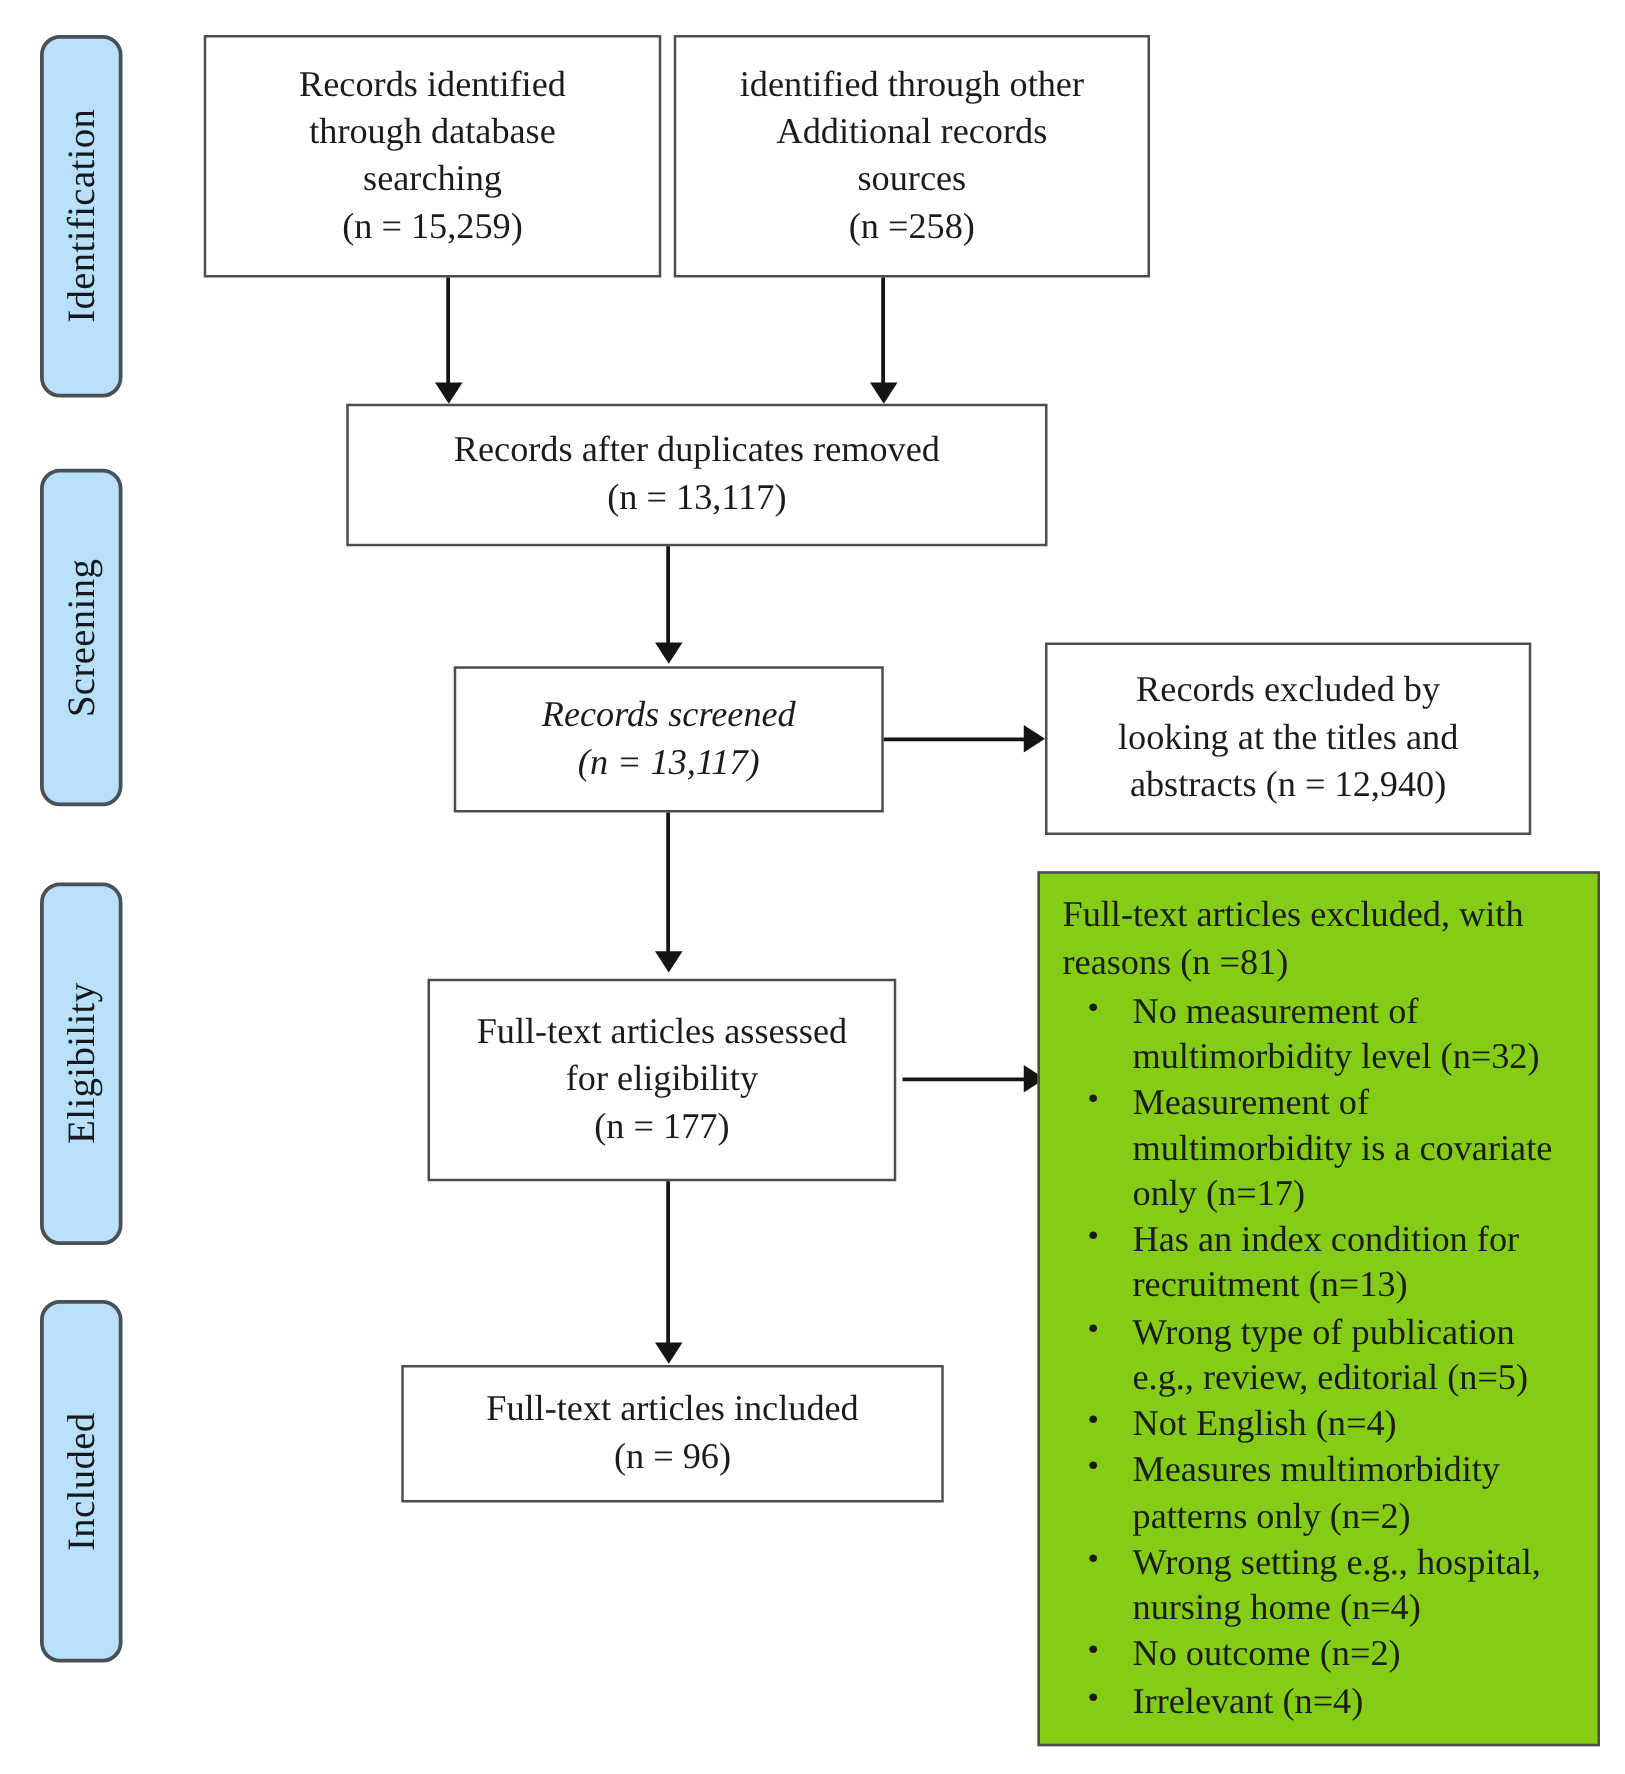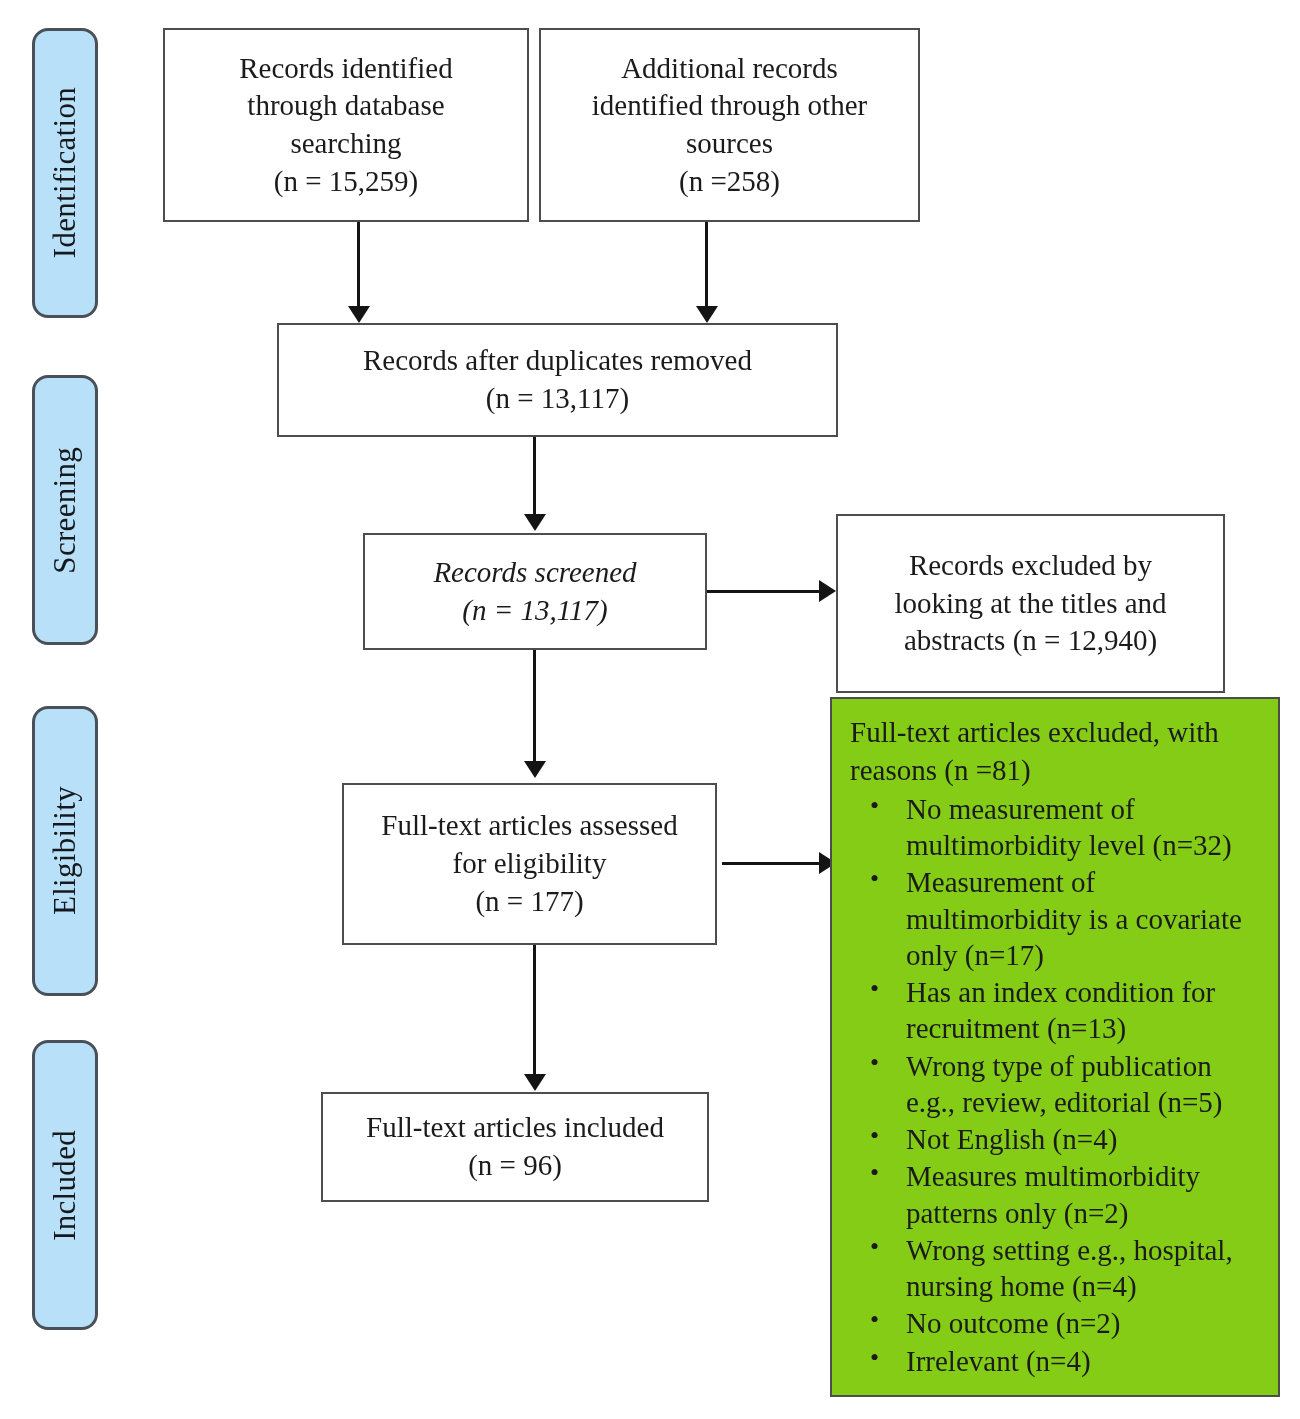--- a/index.html
+++ b/index.html
@@ -142,22 +142,22 @@
   </div>
 
   <div class="box" style="left:163px; top:28px; width:366px; height:194px;">
     <div class="line">Records identified</div>
     <div class="line">through database</div>
     <div class="line">searching</div>
     <div class="line">(n = 15,259)</div>
   </div>
 
   <div class="box" style="left:539px; top:28px; width:381px; height:194px;">
+    <div class="line">identified through other</div>
     <div class="line">Additional records</div>
-    <div class="line">identified through other</div>
     <div class="line">sources</div>
     <div class="line">(n =258)</div>
   </div>
 
   <div class="vline" style="left:357px; top:222px; height:86px;"></div>
   <div class="arrow-down" style="left:348px; top:306px;"></div>
 
   <div class="vline" style="left:705px; top:222px; height:86px;"></div>
   <div class="arrow-down" style="left:696px; top:306px;"></div>
 
@@ -170,21 +170,21 @@
   <div class="arrow-down" style="left:524px; top:514px;"></div>
 
   <div class="box" style="left:363px; top:533px; width:344px; height:117px;font-style:italic;">
     <div class="line">Records screened</div>
     <div class="line">(n = 13,117)</div>
   </div>
 
   <div class="hline" style="left:707px; top:590px; width:116px;"></div>
   <div class="arrow-right" style="left:819px; top:580px;"></div>
 
-  <div class="box" style="left:836px; top:514px; width:389px; height:179px;">
+  <div class="box" style="left:836px; top:514px; width:389px; height:154px;">
     <div class="line">Records excluded by</div>
     <div class="line">looking at the titles and</div>
     <div class="line">abstracts (n = 12,940)</div>
   </div>
 
   <div class="vline" style="left:533px; top:650px; height:113px;"></div>
   <div class="arrow-down" style="left:524px; top:761px;"></div>
 
   <div class="box" style="left:342px; top:783px; width:375px; height:162px;">
     <div class="line">Full-text articles assessed</div>
@@ -207,18 +207,18 @@
       <li>Measures multimorbidity patterns only (n=2)</li>
       <li>Wrong setting e.g., hospital, nursing home (n=4)</li>
       <li>No outcome (n=2)</li>
       <li>Irrelevant (n=4)</li>
     </ul>
   </div>
 
   <div class="vline" style="left:533px; top:945px; height:131px;"></div>
   <div class="arrow-down" style="left:524px; top:1074px;"></div>
 
-  <div class="box" style="left:321px; top:1092px; width:388px; height:110px;">
+  <div class="box" style="left:321px; top:1092px; width:434px; height:110px;">
     <div class="line">Full-text articles included</div>
     <div class="line">(n = 96)</div>
   </div>
 
 </div>
 
 </body></html>

